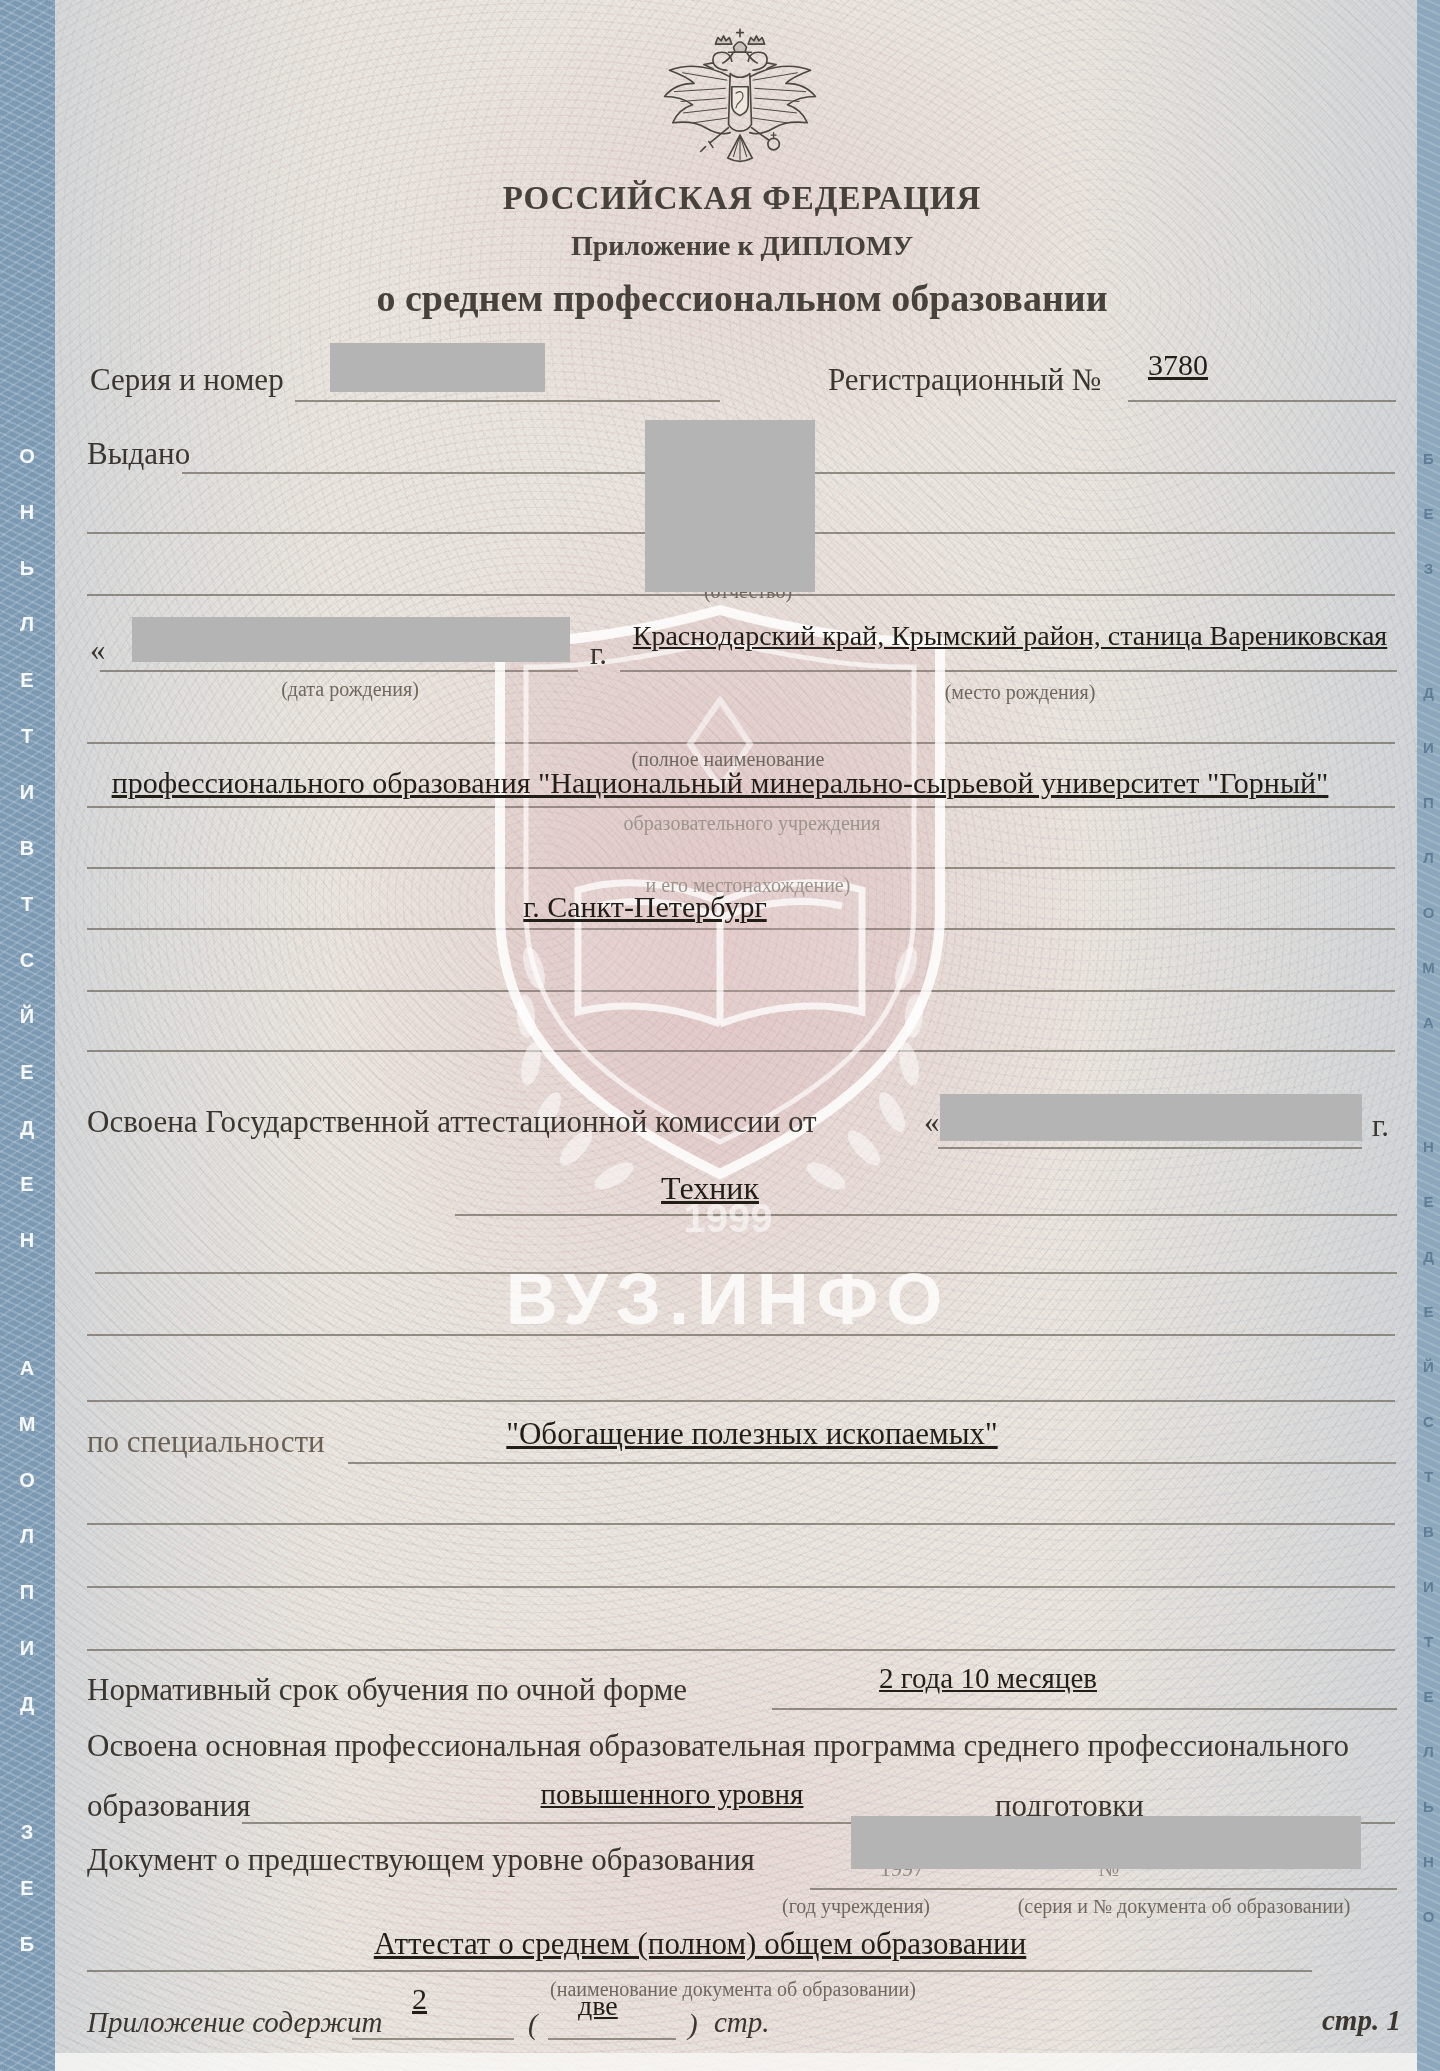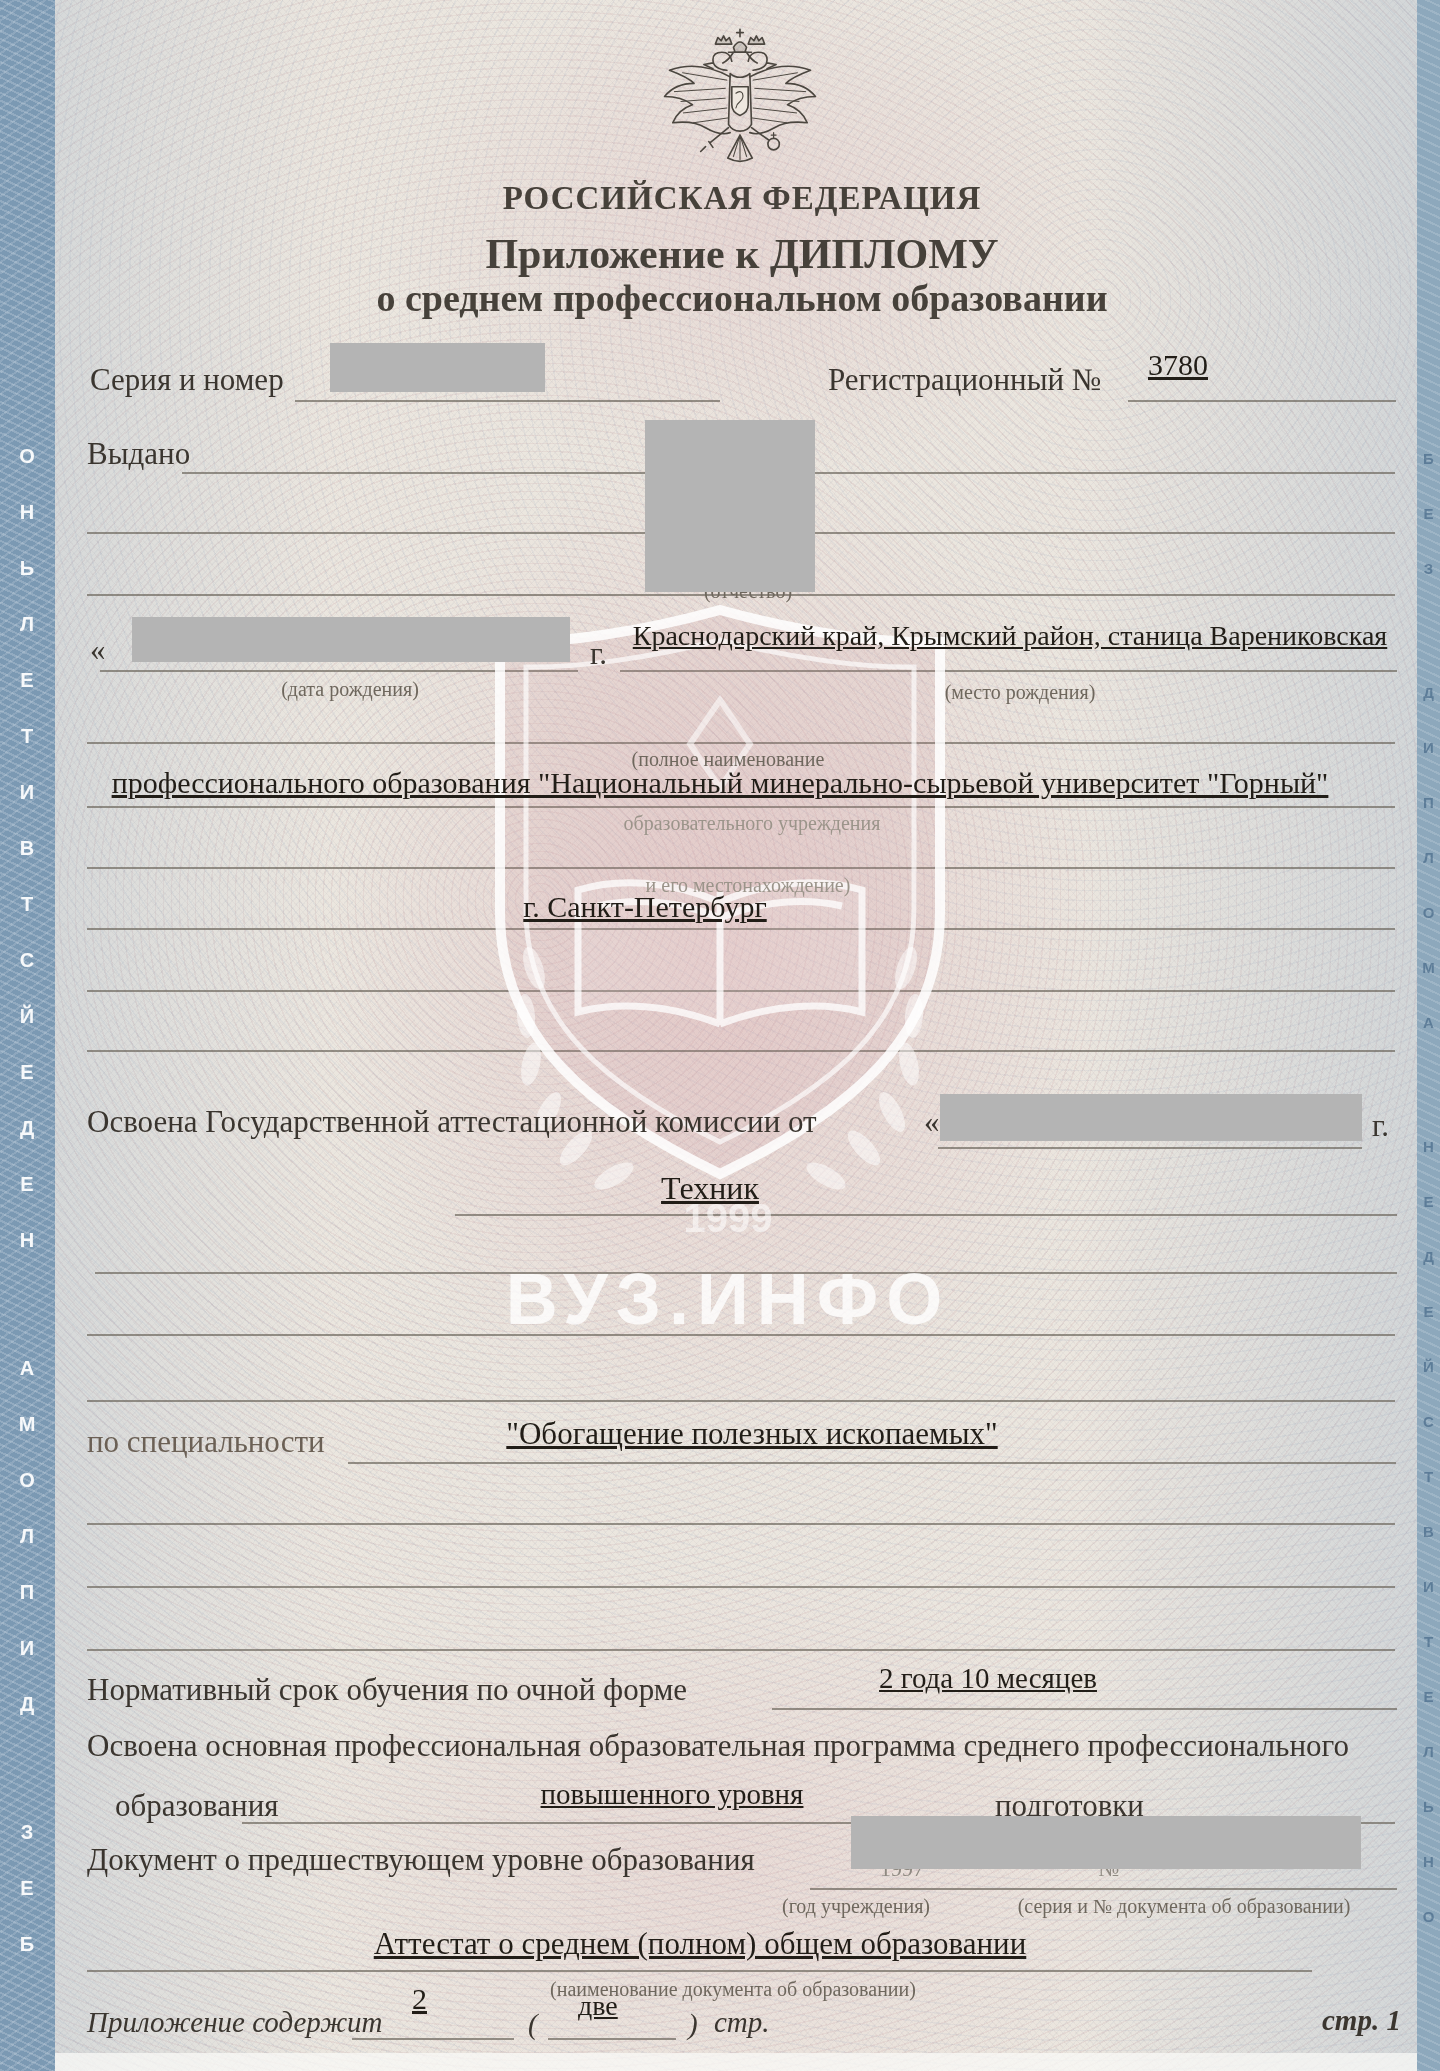--- a/index.html
+++ b/index.html
@@ -91,21 +91,21 @@
       <path d="M100 133 l-15 28 q15 8 30 0 z"></path>
       <path d="M100 133 v30 M100 133 l-8 26 M100 133 l8 26" stroke-width="1.3"></path>
       <path d="M86 124 L64 142 M58 147 l-6 6 M62 141 l5 7"></path>
       <path d="M114 124 l21 15"></path>
       <circle cx="141" cy="144" r="7"></circle>
       <path d="M141 137 v-7 M138 133 h6" stroke-width="1.5"></path>
     </g>
   </svg>
 
   <div class="hdr ctr" style="left:742px;top:180px;font-size:33px;letter-spacing:1px;">РОССИЙСКАЯ ФЕДЕРАЦИЯ</div>
-  <div class="hdr ctr" style="left:742px;top:230px;font-size:42px;">Приложение к ДИПЛОМУ</div>
+  <div class="hdr ctr" style="left:742px;top:230px;font-size:28px;">Приложение к ДИПЛОМУ</div>
   <div class="hdr ctr" style="left:742px;top:276px;font-size:38px;">о среднем профессиональном образовании</div>
 
   <div class="txt" style="left:90px;top:362px;">Серия и номер</div>
   <div class="redact" style="left:330px;top:343px;width:215px;height:49px;"></div>
   <div class="rule" style="left:295px;top:400px;width:425px;"></div>
   <div class="txt" style="left:828px;top:362px;">Регистрационный №</div>
   <div class="txt val" style="left:1148px;top:348px;font-size:30px;">3780</div>
   <div class="rule" style="left:1128px;top:400px;width:268px;"></div>
 
   <div class="txt" style="left:87px;top:436px;">Выдано</div>
@@ -155,21 +155,21 @@
 
   <div class="rule" style="left:87px;top:1523px;width:1308px;"></div>
   <div class="rule" style="left:87px;top:1586px;width:1308px;"></div>
   <div class="rule" style="left:87px;top:1649px;width:1308px;"></div>
 
   <div class="txt" style="left:87px;top:1672px;">Нормативный срок обучения по очной форме</div>
   <div class="txt val ctr" style="left:988px;top:1662px;font-size:29px;">2 года 10 месяцев</div>
   <div class="rule" style="left:772px;top:1708px;width:625px;"></div>
 
   <div class="txt" style="left:87px;top:1728px;">Освоена основная профессиональная образовательная программа среднего профессионального</div>
-  <div class="txt" style="left:87px;top:1788px;margin-left:28px;">образования</div>
+  <div class="txt" style="left:87px;top:1788px;">образования</div>
   <div class="txt val ctr" style="left:672px;top:1778px;font-size:29px;">повышенного уровня</div>
   <div class="rule" style="left:242px;top:1822px;width:662px;"></div>
   <div class="txt" style="left:995px;top:1788px;">подготовки</div>
   <div class="rule" style="left:1197px;top:1822px;width:198px;"></div>
 
   <div class="txt" style="left:87px;top:1842px;">Документ о предшествующем уровне образования</div>
   <div class="frag" style="left:880px;top:1856px;">1997</div>
   <div class="frag" style="left:1098px;top:1856px;">№</div>
   <div class="redact" style="left:851px;top:1816px;width:510px;height:53px;"></div>
   <div class="rule" style="left:810px;top:1888px;width:587px;"></div>

